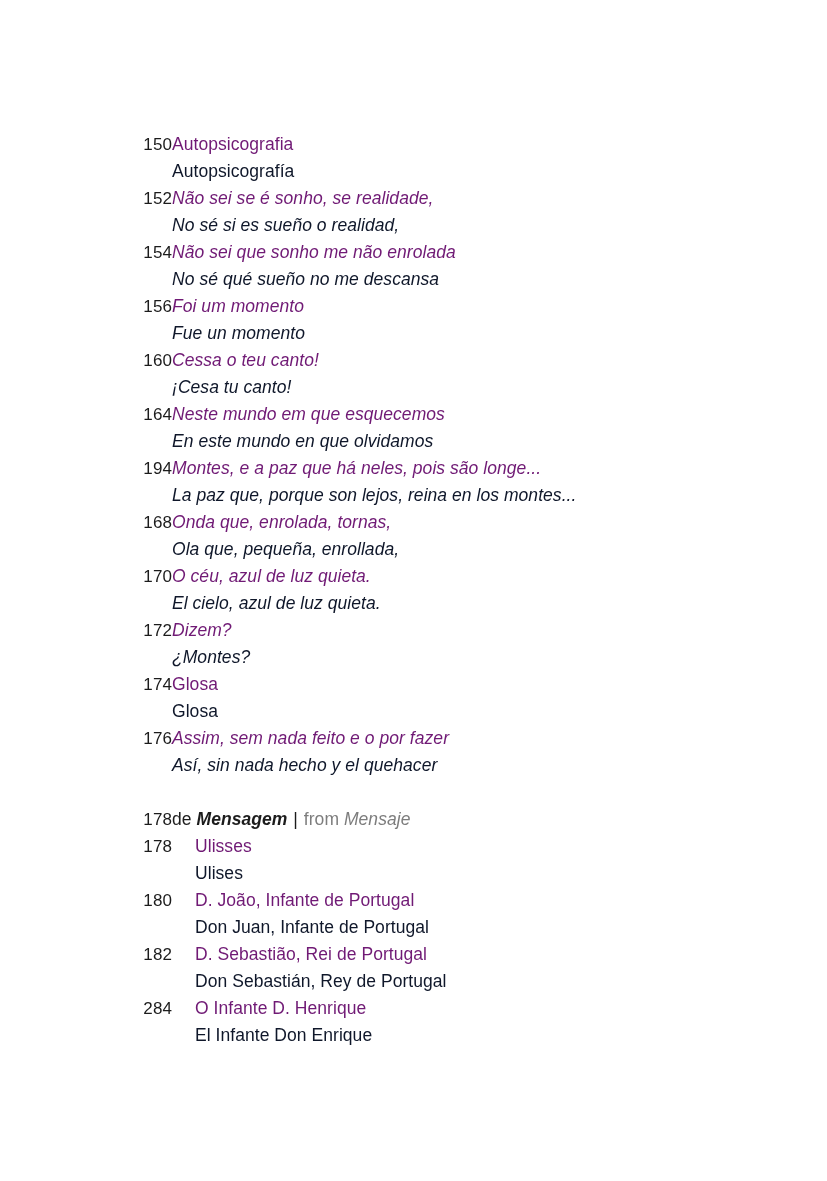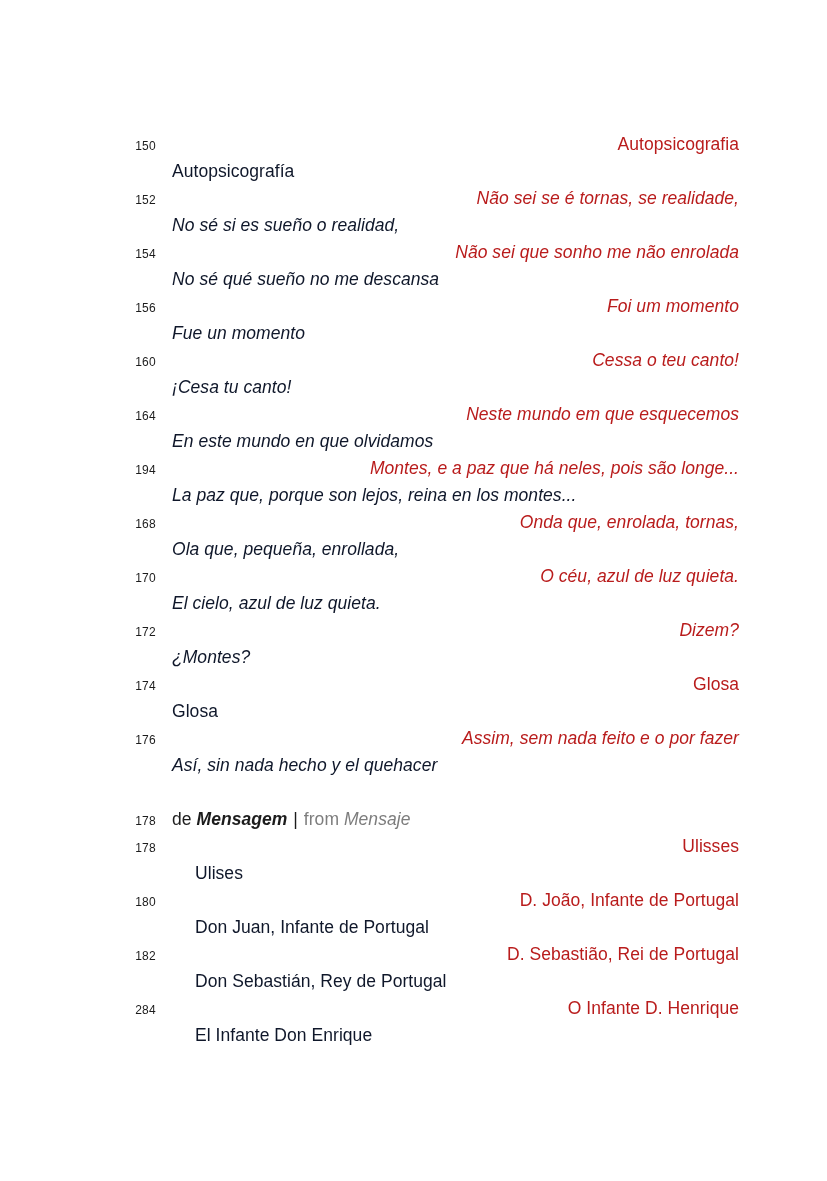--- a/index.html
+++ b/index.html
@@ -37,40 +37,39 @@
     display: flex;
     align-items: baseline;
     height: 27px;
     line-height: 27px;
     white-space: nowrap;
   }
 
   .page-num {
     flex: 0 0 53px;
     width: 53px;
-    font-size: 12px;
+    font-size: 17px;
     color: #1c1c1c;
     letter-spacing: 0.1px;
-    text-align: center;
+    text-align: right;
   }
 
   .page-num.blank {
     color: transparent;
   }
 
   .entry-text {
     flex: 1 1 auto;
     font-size: 17.5px;
     letter-spacing: 0.05px;
   }
 
   
   .lang-pt .entry-text {
-    color: #b91c1c;
-    text-align: right;
+    color: #701a75;
   }
   
   .lang-es .entry-text {
     color: #0f172a;
   }
 
   .italic .entry-text {
     font-style: italic;
   }
 
@@ -126,21 +125,21 @@
         <div class="toc-row lang-pt">
           <span class="page-num">150</span>
           <span class="entry-text">Autopsicografia</span>
         </div>
         <div class="toc-row lang-es">
           <span class="page-num blank">&nbsp;</span>
           <span class="entry-text">Autopsicografía</span>
         </div>
         <div class="toc-row lang-pt italic">
           <span class="page-num">152</span>
-          <span class="entry-text">Não sei se é tornas, se realidade,</span>
+          <span class="entry-text">Não sei se é sonho, se realidade,</span>
         </div>
         <div class="toc-row lang-es italic">
           <span class="page-num blank">&nbsp;</span>
           <span class="entry-text">No sé si es sueño o realidad,</span>
         </div>
         <div class="toc-row lang-pt italic">
           <span class="page-num">154</span>
           <span class="entry-text">Não sei que sonho me não enrolada</span>
         </div>
         <div class="toc-row lang-es italic">

